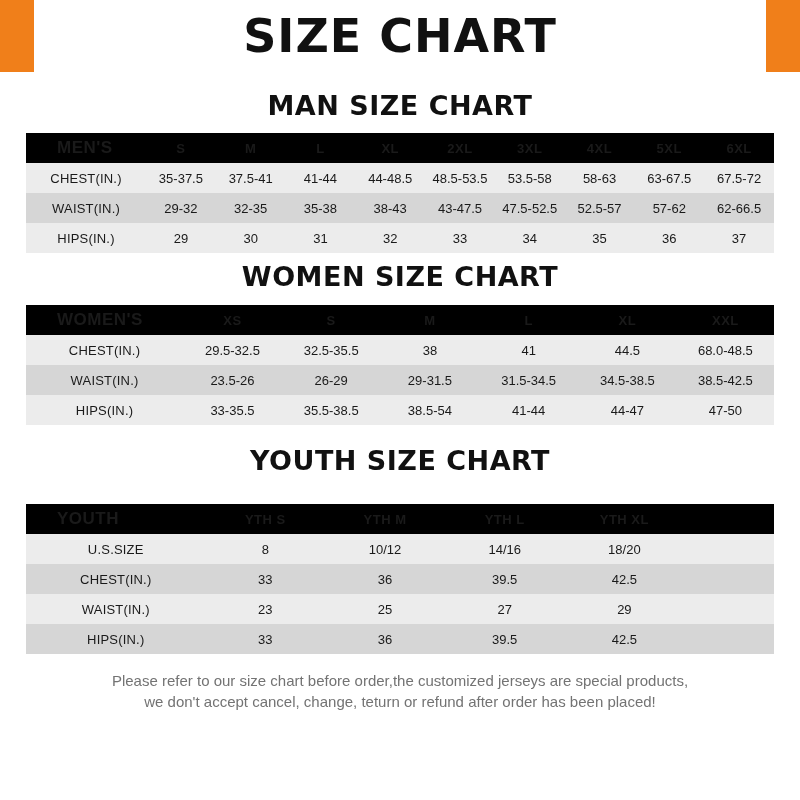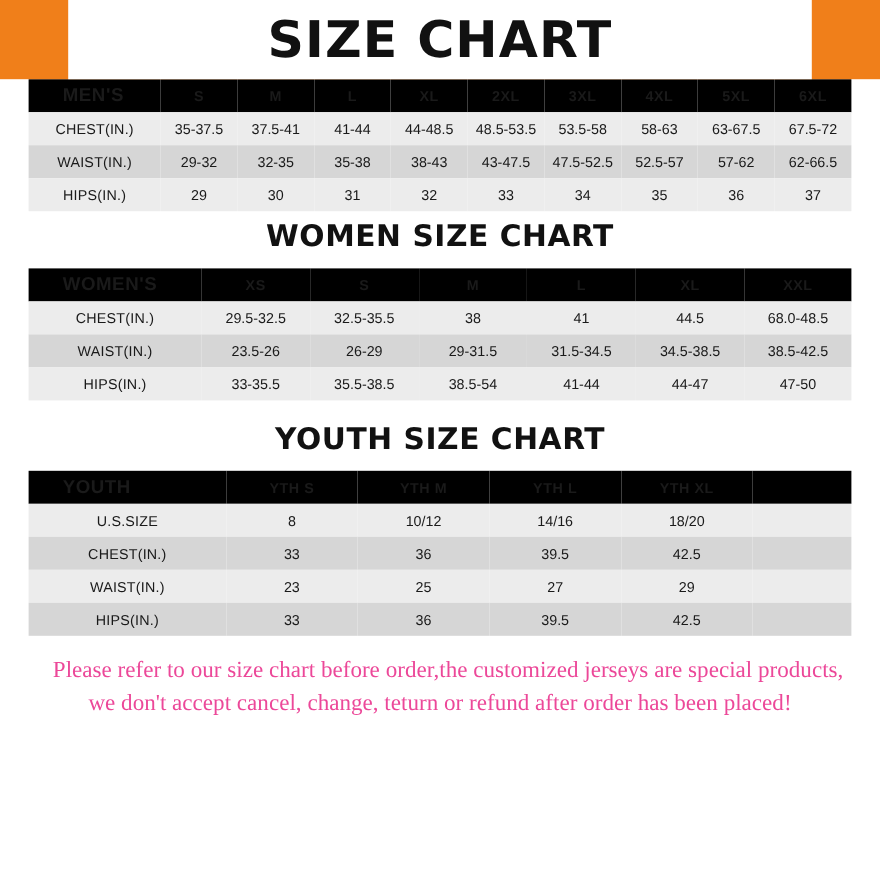--- a/index.html
+++ b/index.html
@@ -25,21 +25,21 @@
     position: relative;
     height: 72px;
     background: #f07f1a;
     display: flex;
     align-items: center;
     justify-content: center;
   }
   .header-inner {
     background: #ffffff;
     height: 72px;
-    width: 676px;
+    width: 732px;
     display: flex;
     align-items: center;
     justify-content: center;
   }
   .main-title {
     font-family: "DejaVu Sans", sans-serif;
     font-weight: bold;
     font-size: 46px;
     letter-spacing: 1px;
     color: #111111;
@@ -56,21 +56,21 @@
     text-align: center;
     font-family: "DejaVu Sans", sans-serif;
     font-weight: bold;
     font-size: 27px;
     color: #111111;
     letter-spacing: 0.5px;
     margin: 0;
   }
   .t1 { padding-top: 18px; padding-bottom: 12px; }
   .t2 { padding-top: 8px; padding-bottom: 13px; }
-  .t3 { padding-top: 20px; padding-bottom: 13px; }
+  .t3 { padding-top: 20px; padding-bottom: 28px; }
 
   table.size-table {
     width: 100%;
     border-collapse: collapse;
     table-layout: fixed;
   }
   table.size-table td, table.size-table th {
     text-align: center;
     font-size: 13px;
     color: #1a1a1a;
@@ -101,24 +101,24 @@
     letter-spacing: 0.2px;
     color: #1a1a1a;
   }
 
   
 
   .footer-note {
     margin-top: 16px;
     padding: 0 22px;
     text-align: center;
-    color: #ec4899;
-    font-size: 21px;
+    color: #737373;
+    font-size: 15px;
     line-height: 1.42;
-    font-family: Liberation Serif, serif;
+    font-family: Liberation Sans, sans-serif;
   }
   .footer-note div { white-space: nowrap; }
   .bottom-band {
     position: absolute;
     bottom: 0;
     left: 0;
     width: 800px;
     height: 14px;
     background: #ffffff;
   }
@@ -129,20 +129,21 @@
 <div class="page">
 
   <div class="header">
     <div class="header-inner">
       <h1 class="main-title">SIZE CHART</h1>
     </div>
   </div>
 
   <div class="content">
 
+    <h2 class="section-title t1">MAN SIZE CHART</h2>
     <table class="size-table">
       <colgroup>
         <col style="width:16%">
           <col style="width:9.3%">
           <col style="width:9.3%">
           <col style="width:9.3%">
         <col style="width:9.3%">
           <col style="width:9.3%">
           <col style="width:9.3%">
           <col style="width:9.3%">

